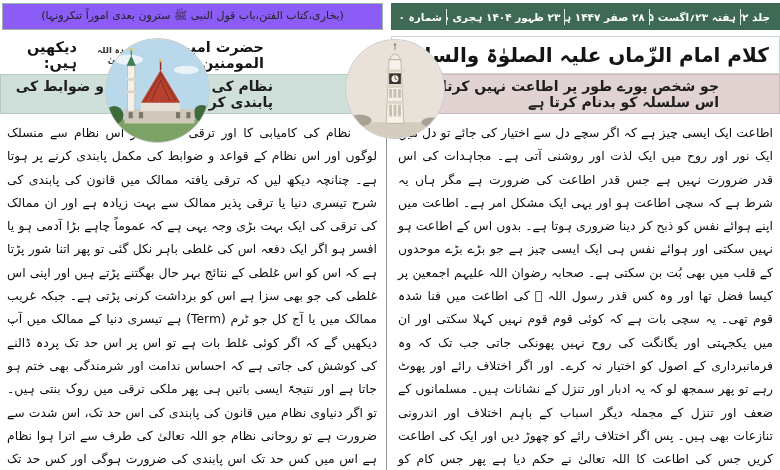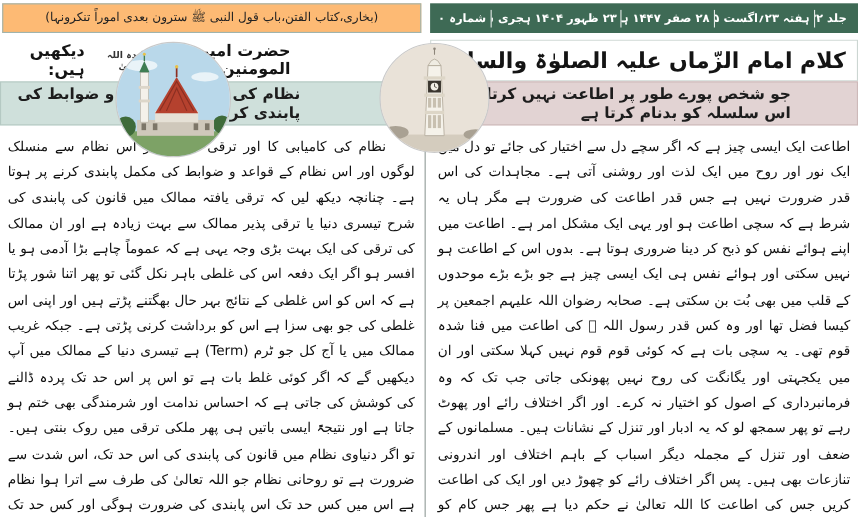--- a/index.html
+++ b/index.html
@@ -14,21 +14,21 @@
   .masthead {
     position:absolute; top:3px; right:0; width:389px; height:27px;
     background:#3e6a55; color:#ffffff;
     display:flex; align-items:center; justify-content:space-between;
     padding:0 6px; font-size:10.5px; font-weight:bold; white-space:nowrap;
   }
   .masthead .seg { padding:0 4px; overflow:hidden; }
   .masthead .sep { width:1px; height:16px; background:rgba(255,255,255,.85); flex:0 0 auto; }
   .hadith-box {
     position:absolute; top:3px; left:2px; width:381px; height:27px;
-    background:#fdba74; border:1px solid #9fb4ae;
+    background:#8b5cf6; border:1px solid #9fb4ae;
     display:flex; align-items:center; justify-content:center;
     font-size:11px; color:#222222; white-space:nowrap; overflow:hidden;
   }
   
   .col { position:absolute; top:36px; bottom:0; overflow:hidden; }
   .col-kalam { right:0; width:389px; }
   .col-farman { left:0; width:384px; }
   .col-divider {
     position:absolute; left:386px; top:120px; bottom:0; width:1px; background:#8f9a96;
   }

